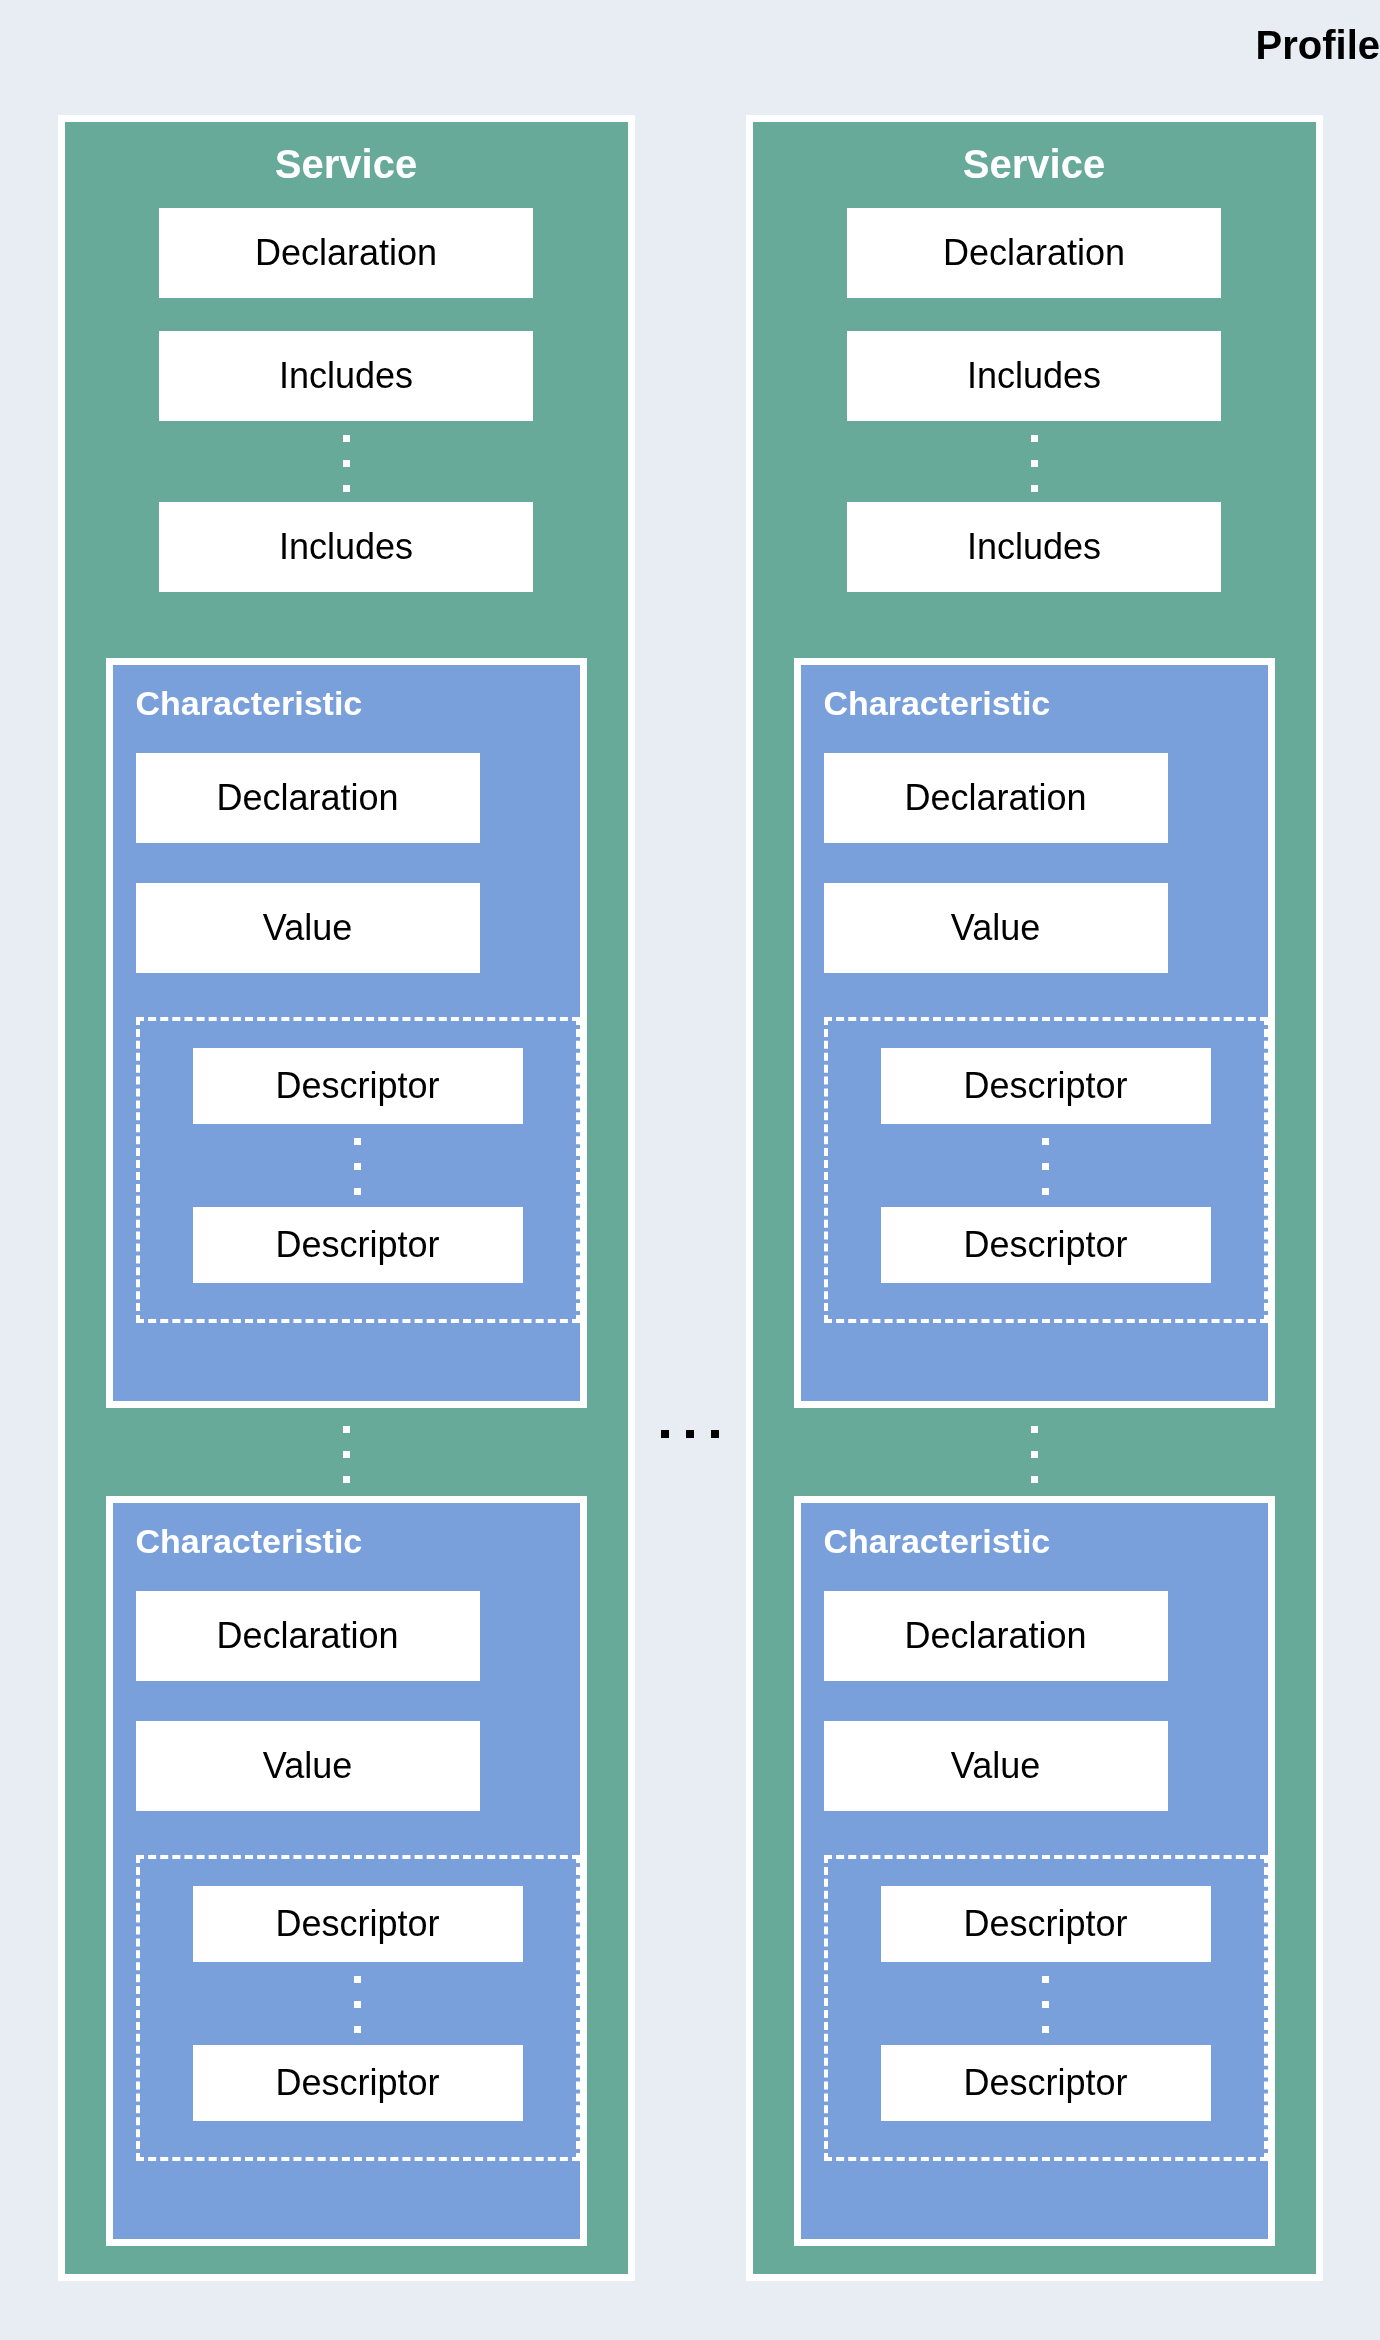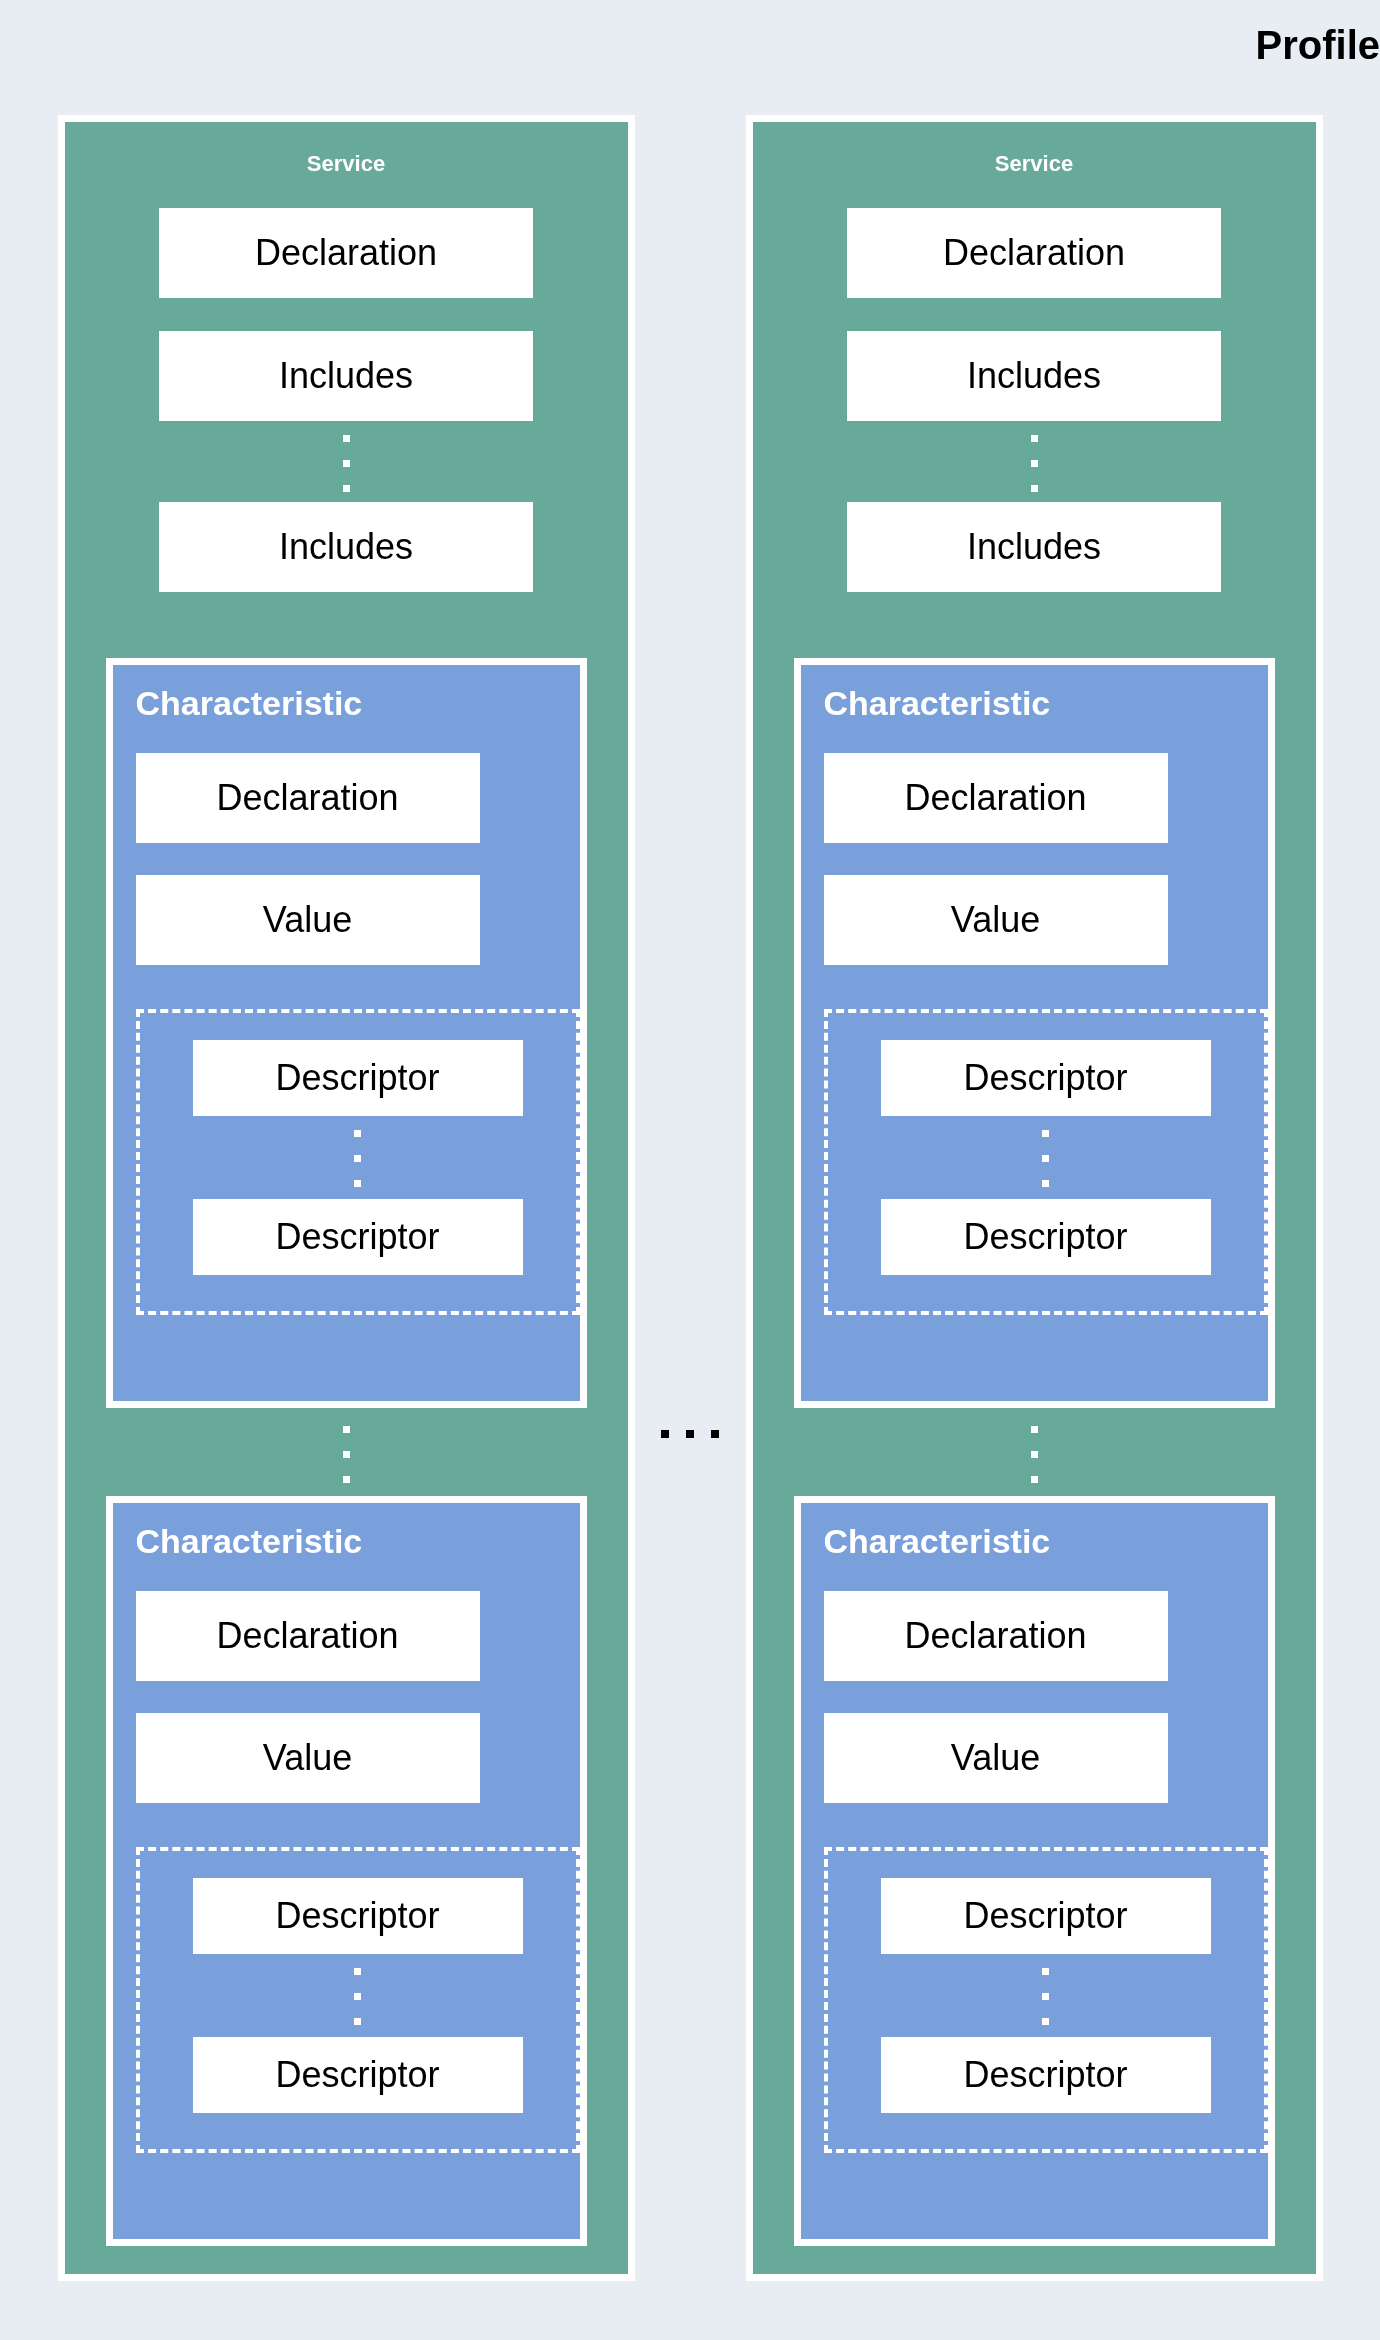--- a/index.html
+++ b/index.html
@@ -36,21 +36,21 @@
     height: 2152px;
     background: #67aa99;
     border: 7px solid #ffffff;
     display: flex;
     flex-direction: column;
     align-items: center;
   }
 
   .service-title {
     margin-top: 24px;
-    font-size: 22px;
+    font-size: 40px;
     line-height: 36px;
     font-weight: bold;
     color: #ffffff;
   }
 
   .sbox {
     width: 374px;
     height: 90px;
     background: #ffffff;
     display: flex;
@@ -97,21 +97,21 @@
     height: 90px;
     background: #ffffff;
     display: flex;
     align-items: center;
     justify-content: center;
     font-size: 36px;
     color: #000000;
     flex: none;
   }
   .cbox.decl  { margin-top: 32px; }
-  .cbox.value { margin-top: 32px; }
+  .cbox.value { margin-top: 40px; }
 
   .desc-group {
     margin-top: 44px;
     border: 4px dashed #ffffff;
     padding: 27px 28px 36px;
     display: flex;
     flex-direction: column;
     align-items: center;
     flex: none;
   }

